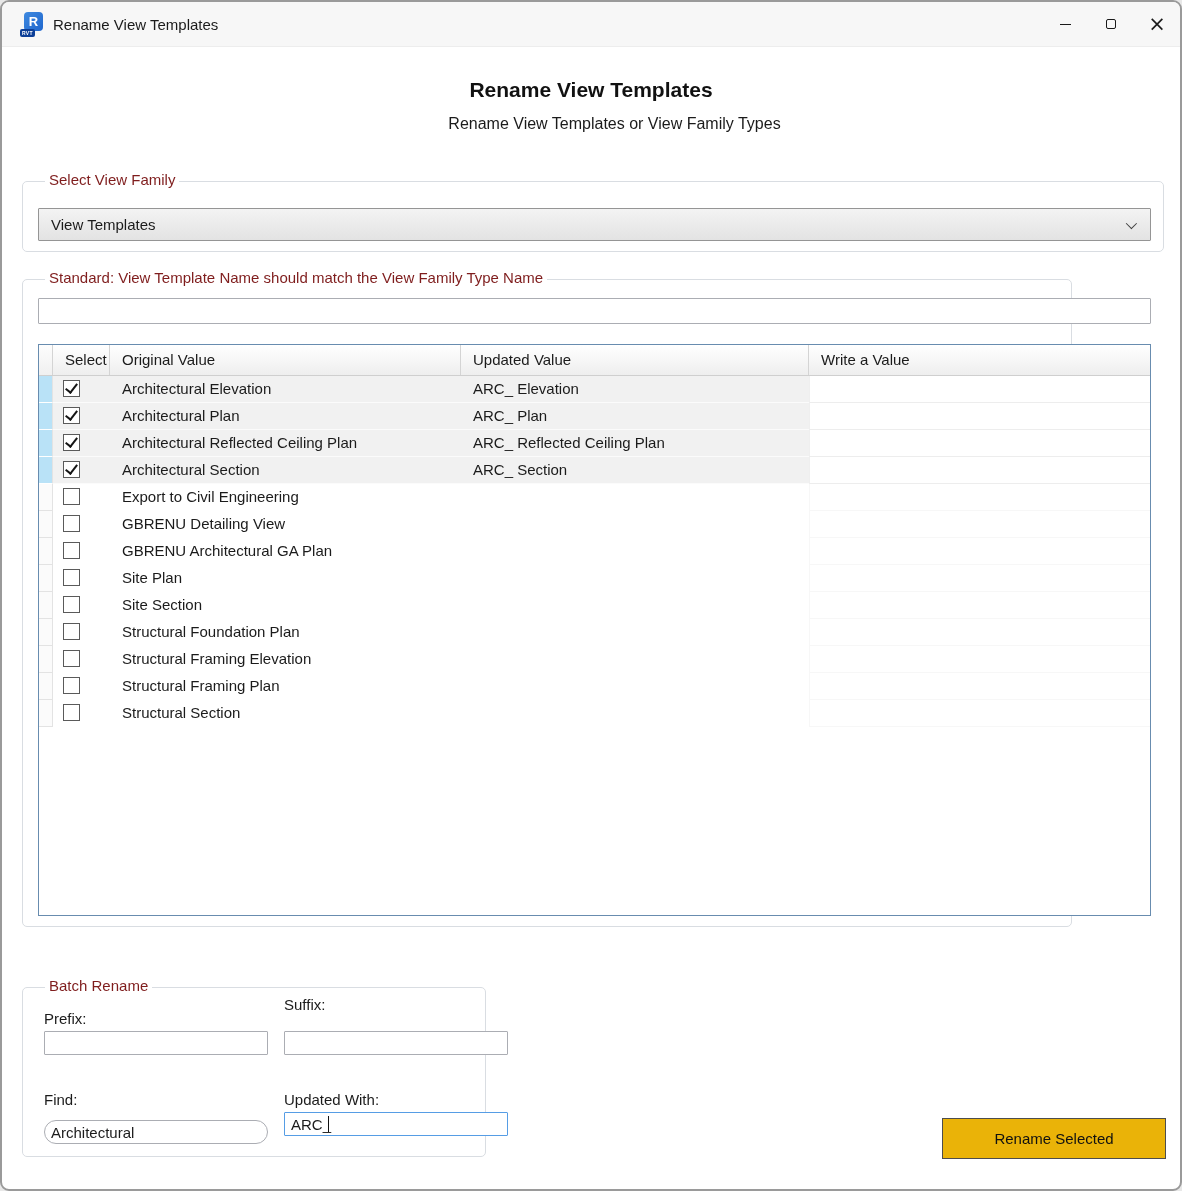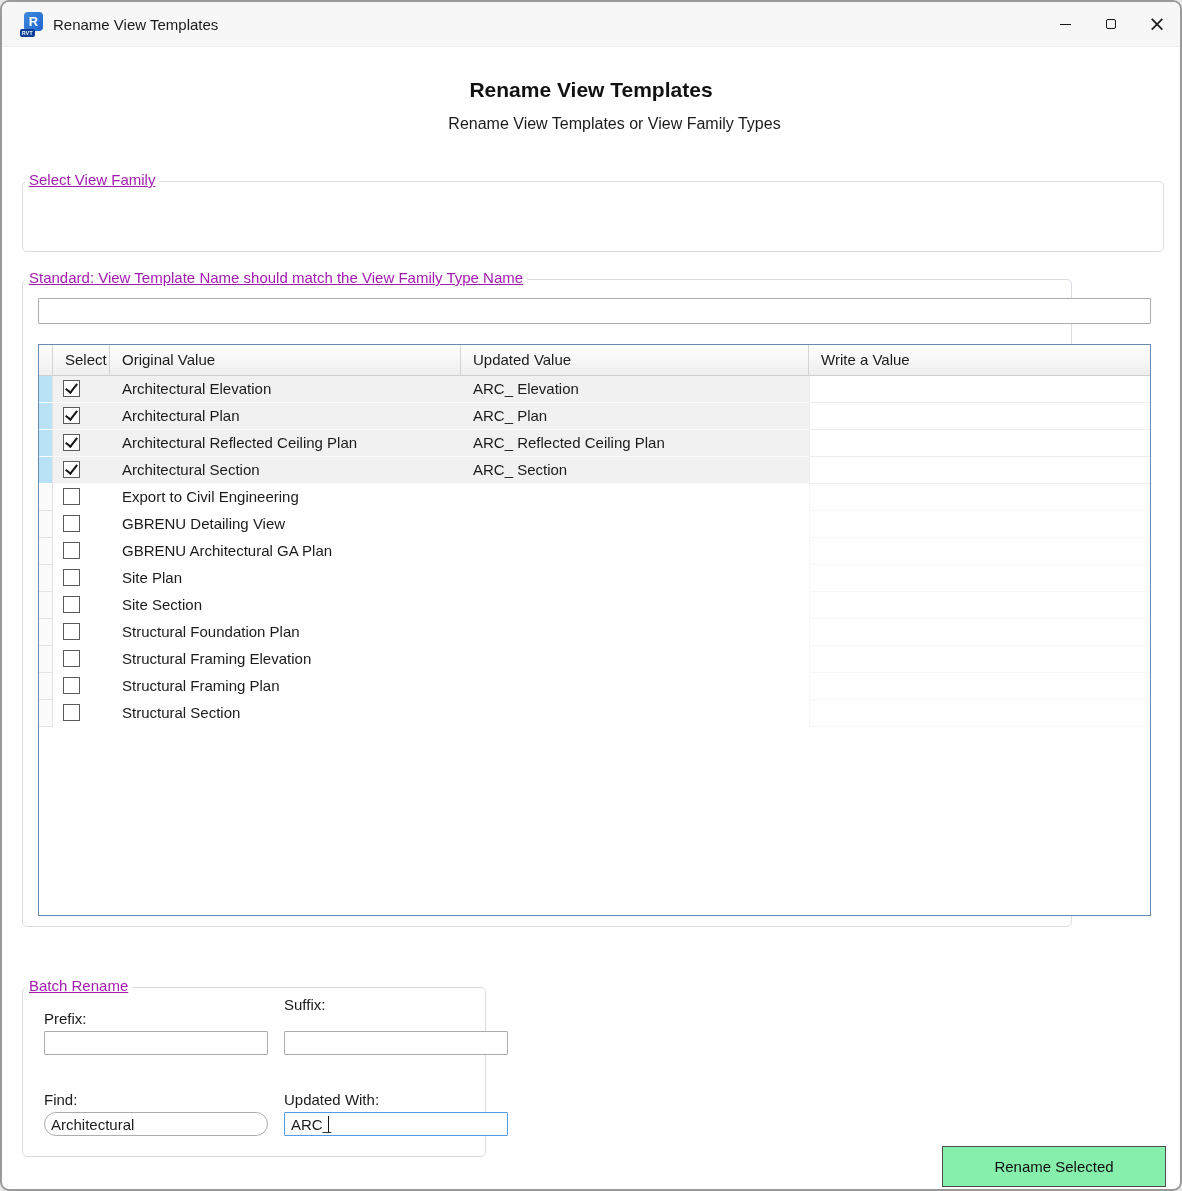--- a/index.html
+++ b/index.html
@@ -19,21 +19,21 @@
   .win-controls{margin-left:auto;display:flex;height:100%;}
   .win-btn{width:46px;height:100%;display:flex;align-items:center;justify-content:center;cursor:default;}
   .ic-min{width:11px;height:1px;background:#1a1a1a;}
   .ic-max{width:10px;height:10px;border:1px solid #1a1a1a;border-radius:2px;}
   .ic-close{font-size:21px;color:#1a1a1a;line-height:1;font-family:"DejaVu Sans",sans-serif;}
   
   .hd-title{position:absolute;left:0;right:0;top:76px;text-align:center;font-size:21px;font-weight:bold;color:#111;}
   .hd-sub{position:absolute;left:0;right:0;top:113px;text-align:center;font-size:16px;color:#1b1b1b;margin-left:47px;}
   
   .groupbox{position:absolute;border:1px solid #d9dde2;border-radius:5px;background:transparent;}
-  .gb-label{position:absolute;top:-11px;left:2px;background:#ffffff;padding:0 4px;font-size:15px;color:#a21caf;white-space:nowrap;text-decoration:underline;}
+  .gb-label{position:absolute;top:-11px;left:22px;background:#ffffff;padding:0 4px;font-size:15px;color:#7f1d1d;white-space:nowrap;}
   .gb-family{left:20px;top:179px;width:1142px;height:71px;}
   .gb-standard{left:20px;top:277px;width:1050px;height:648px;}
   .gb-batch{left:20px;top:985px;width:464px;height:170px;}
   
   .combo{position:absolute;left:15px;top:26px;width:1113px;height:33px;border:1px solid #959595;
          background:linear-gradient(#f3f3f3,#e3e3e3);display:flex;align-items:center;border-radius:1px;}
   .combo-text{margin-left:12px;font-size:15px;color:#1b1b1b;}
   .combo-chev{margin-left:auto;margin-right:16px;width:8px;height:8px;border-right:1.6px solid #404040;
               border-bottom:1.6px solid #404040;transform:rotate(45deg) translateY(-2px);}
   
@@ -58,23 +58,23 @@
   .trow:not(.checked) .cwrite{border-bottom:1px solid #f7f7f7;border-left:1px solid #f7f7f7;}
   .cb{display:inline-block;width:17px;height:17px;border:1.5px solid #5a5a5a;background:#fff;margin:4px 0 0 10px;position:relative;}
   .cb.checked::after{content:"";position:absolute;left:4px;top:0px;width:5px;height:10px;
       border-right:2px solid #151515;border-bottom:2px solid #151515;transform:rotate(38deg);}
   
   .br-label{position:absolute;font-size:15px;color:#1b1b1b;}
   .br-input{position:absolute;width:224px;height:24px;}
   .focused{border:1px solid #569de5;}
   .caret{position:absolute;width:1px;height:16px;background:#111;top:4px;}
   
-  .btn-rename{position:absolute;left:940px;top:1116px;width:224px;height:41px;background:#86efac;
+  .btn-rename{position:absolute;left:940px;top:1116px;width:224px;height:41px;background:#eab308;
       border:1px solid #4d4d4d;font-size:15px;color:#111;display:flex;align-items:center;justify-content:center;
-      font-family:"Liberation Sans","DejaVu Sans",sans-serif;margin-top:28px;}
+      font-family:"Liberation Sans","DejaVu Sans",sans-serif;}
 </style>
 </head>
 <body>
 
 <div class="window">
 
   <div class="titlebar">
     <div class="app-icon">
       <div class="rv-main">R</div>
       <div class="rv-tab">RVT</div>
@@ -91,20 +91,24 @@
         <span class="ic-close">×</span>
       </div>
     </div>
   </div>
 
   <div class="hd-title">Rename View Templates</div>
   <div class="hd-sub">Rename View Templates or View Family Types</div>
 
   <div class="groupbox gb-family">
     <span class="gb-label">Select View Family</span>
+    <div class="combo">
+      <span class="combo-text">View Templates</span>
+      <span class="combo-chev"></span>
+    </div>
   </div>
 
   <div class="groupbox gb-standard">
     <span class="gb-label">Standard: View Template Name should match the View Family Type Name</span>
     <input class="txt std-input" value="" style="">
     <div class="dgrid">
       <div class="dg-head">
         <div class="hcorner"></div>
         <div class="hcell">Select</div>
         <div class="hcell">Original Value</div>
@@ -210,21 +214,21 @@
   <div class="groupbox gb-batch">
     <span class="gb-label">Batch Rename</span>
 
     <span class="br-label" style="left:21px;top:22px;">Prefix:</span>
     <input class="txt br-input" style="left: 21px; top: 43px;" value="">
 
     <span class="br-label" style="left:261px;top:8px;">Suffix:</span>
     <input class="txt br-input" style="left: 261px; top: 43px;" value="">
 
     <span class="br-label" style="left:21px;top:103px;">Find:</span>
-    <input class="txt br-input" style="left: 21px; top: 124px; border-radius: 12px;" value="Architectural">
+    <input class="txt br-input" style="left: 21px; top: 132px; border-radius: 12px;" value="Architectural">
 
     <span class="br-label" style="left:261px;top:103px;">Updated With:</span>
     <div style="position:absolute;left:261px;top:124px;width:224px;height:24px;">
       <input class="txt br-input focused" style="left: 0px; top: 0px;" value="ARC_">
       <span class="caret" style="left:44px;"></span>
     </div>
   </div>
 
   <div class="btn-rename">Rename Selected</div>
 

